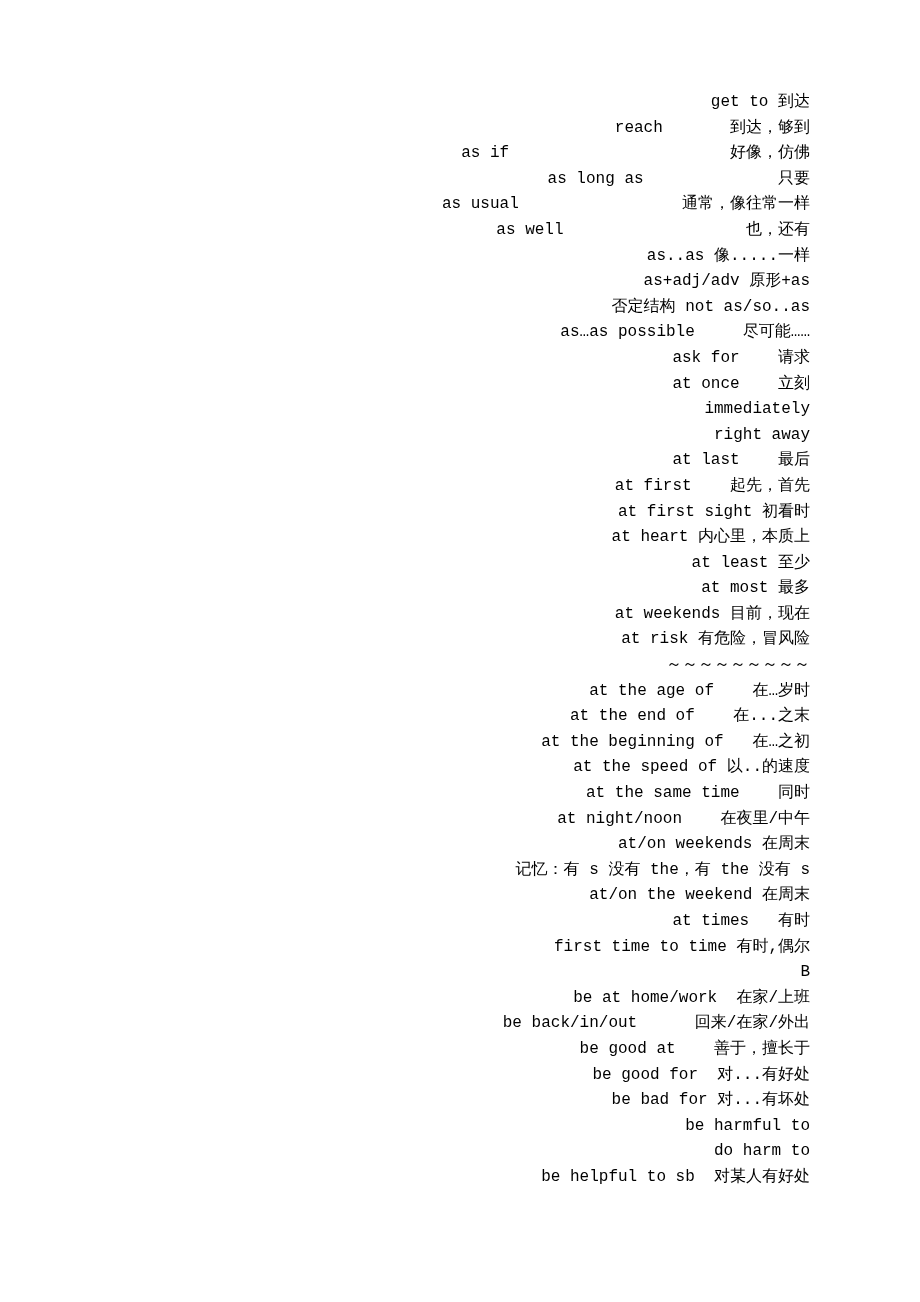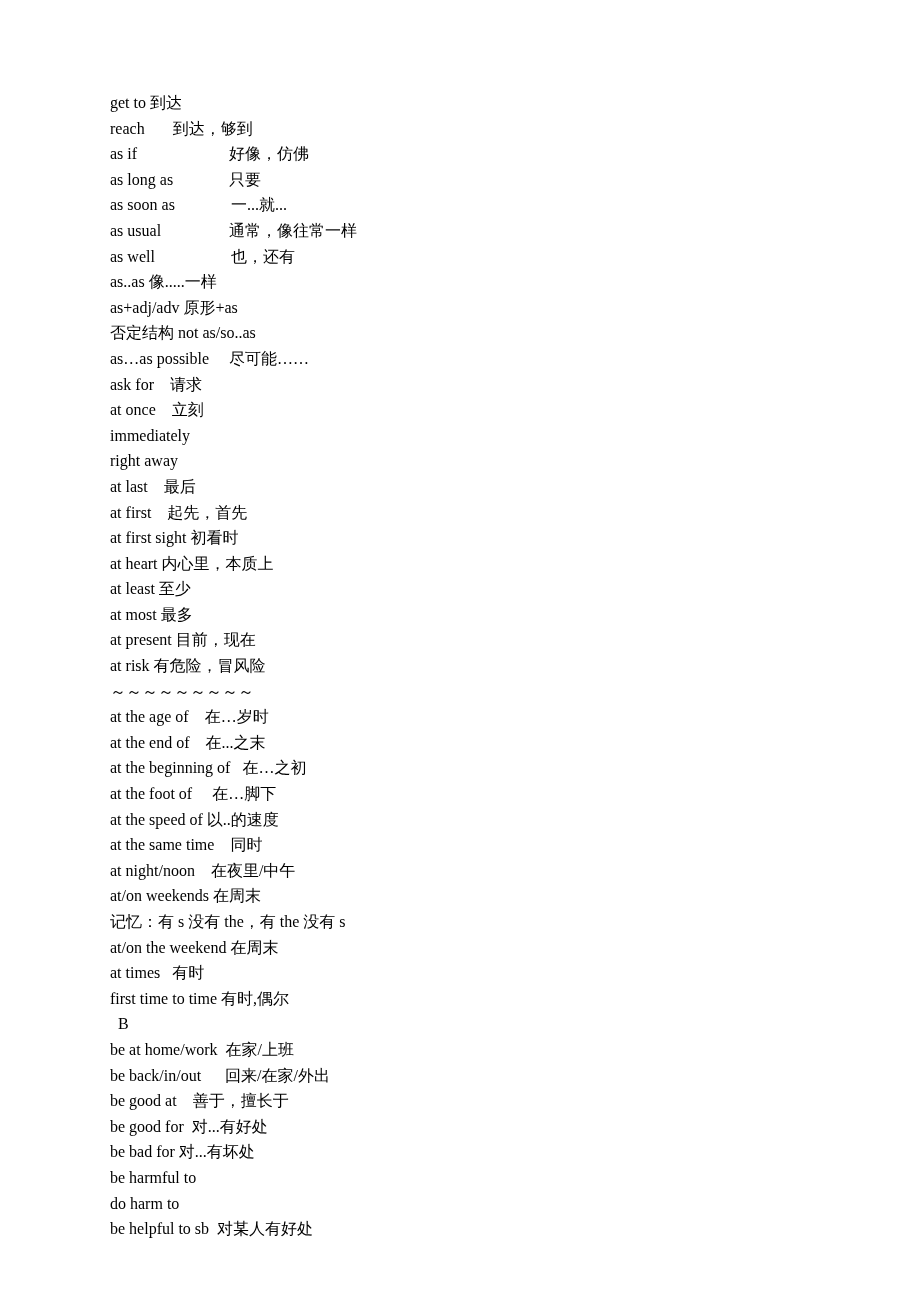--- a/index.html
+++ b/index.html
@@ -12,57 +12,56 @@
     color: #000000;
   }
   .page {
     width: 920px;
     min-height: 1302px;
     padding: 90px 110px 40px 110px;
     box-sizing: border-box;
   }
   .line {
     white-space: pre;
-    font-family: Liberation Serif, serif;
+    font-family: Liberation Mono, monospace;
     letter-spacing: 0;
+    text-align: right;
   }
 </style>
 </head>
 <body>
 
 <div class="page">
   <div id="content">
       <div class="line">get to 到达</div>
       <div class="line">reach       到达，够到</div>
       <div class="line">as if                       好像，仿佛</div>
       <div class="line">as long as              只要</div>
-      <div class="line">as soon as              一...就...</div>
       <div class="line">as usual                 通常，像往常一样</div>
       <div class="line">as well                   也，还有</div>
       <div class="line">as..as 像.....一样</div>
       <div class="line">as+adj/adv 原形+as</div>
       <div class="line">否定结构 not as/so..as</div>
       <div class="line">as…as possible     尽可能……</div>
       <div class="line">ask for    请求</div>
       <div class="line">at once    立刻</div>
       <div class="line">immediately</div>
       <div class="line">right away</div>
       <div class="line">at last    最后</div>
       <div class="line">at first    起先，首先</div>
       <div class="line">at first sight 初看时</div>
       <div class="line">at heart 内心里，本质上</div>
       <div class="line">at least 至少</div>
       <div class="line">at most 最多</div>
-      <div class="line">at present 目前，现在</div>
+      <div class="line">at weekends 目前，现在</div>
       <div class="line">at risk 有危险，冒风险</div>
       <div class="line">～～～～～～～～～</div>
       <div class="line">at the age of    在…岁时</div>
       <div class="line">at the end of    在...之末</div>
       <div class="line">at the beginning of   在…之初</div>
-      <div class="line">at the foot of     在…脚下</div>
       <div class="line">at the speed of 以..的速度</div>
       <div class="line">at the same time    同时</div>
       <div class="line">at night/noon    在夜里/中午</div>
       <div class="line">at/on weekends 在周末</div>
       <div class="line">记忆：有 s 没有 the，有 the 没有 s</div>
       <div class="line">at/on the weekend 在周末</div>
       <div class="line">at times   有时</div>
       <div class="line">first time to time 有时,偶尔</div>
       <div class="line">  B</div>
       <div class="line">be at home/work  在家/上班</div>

